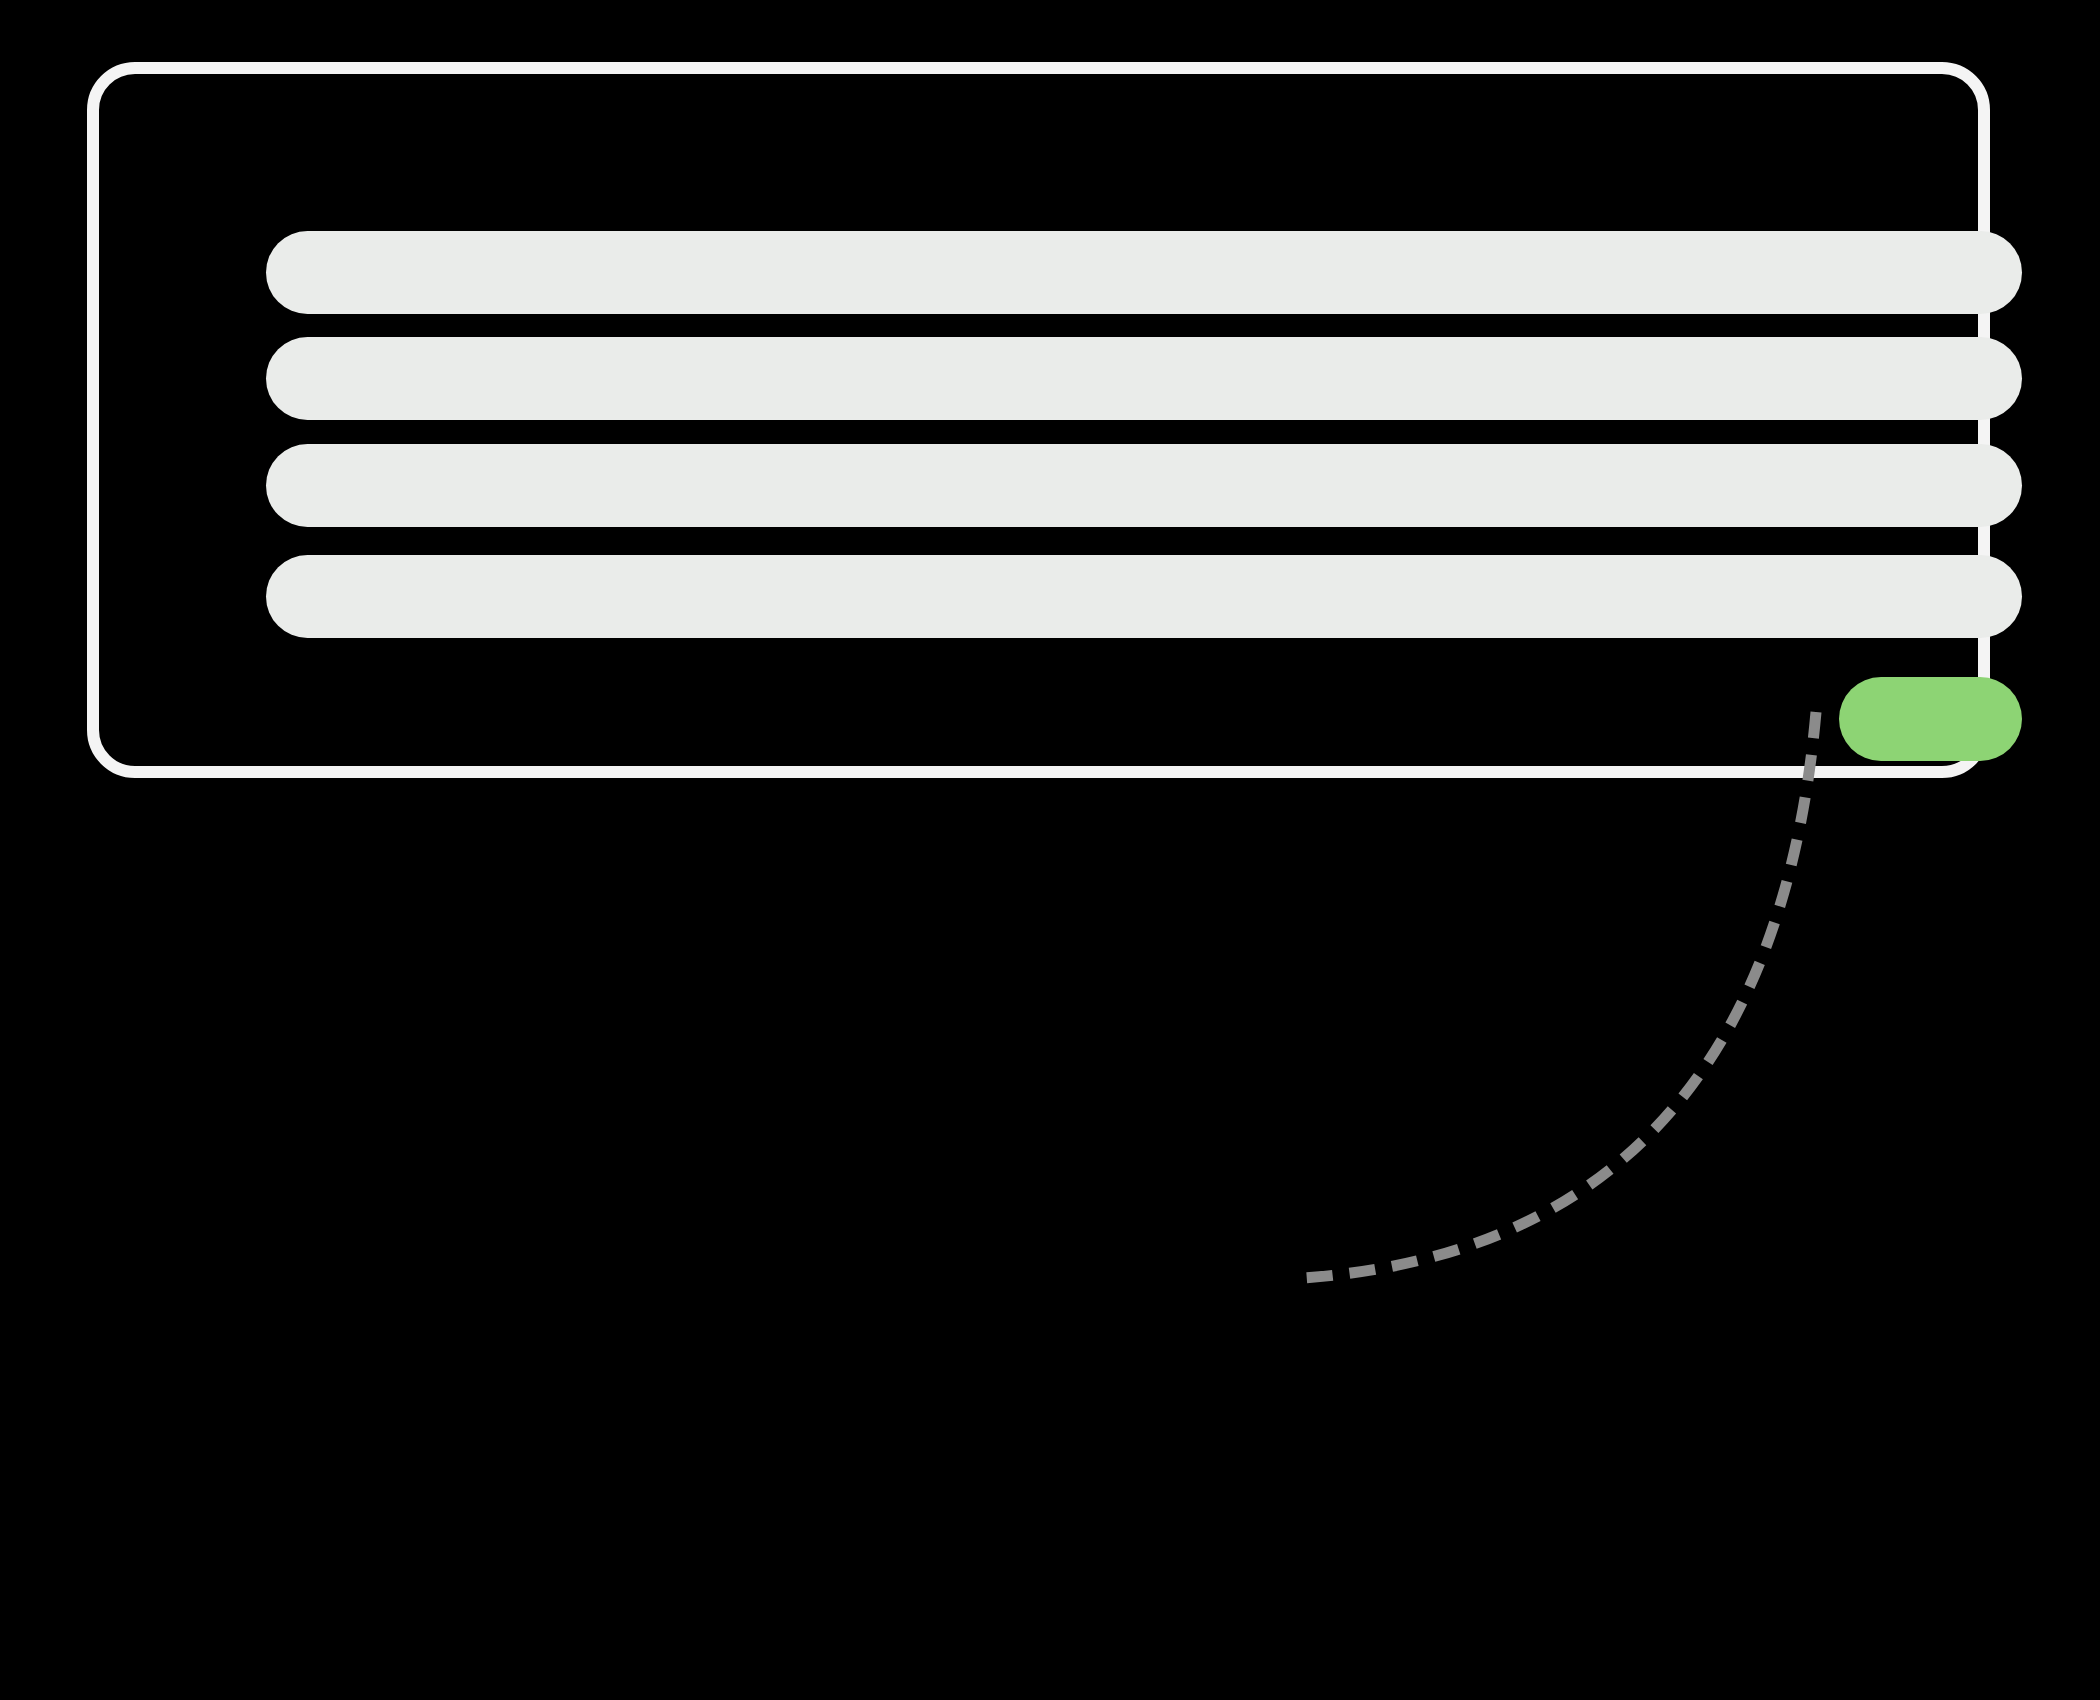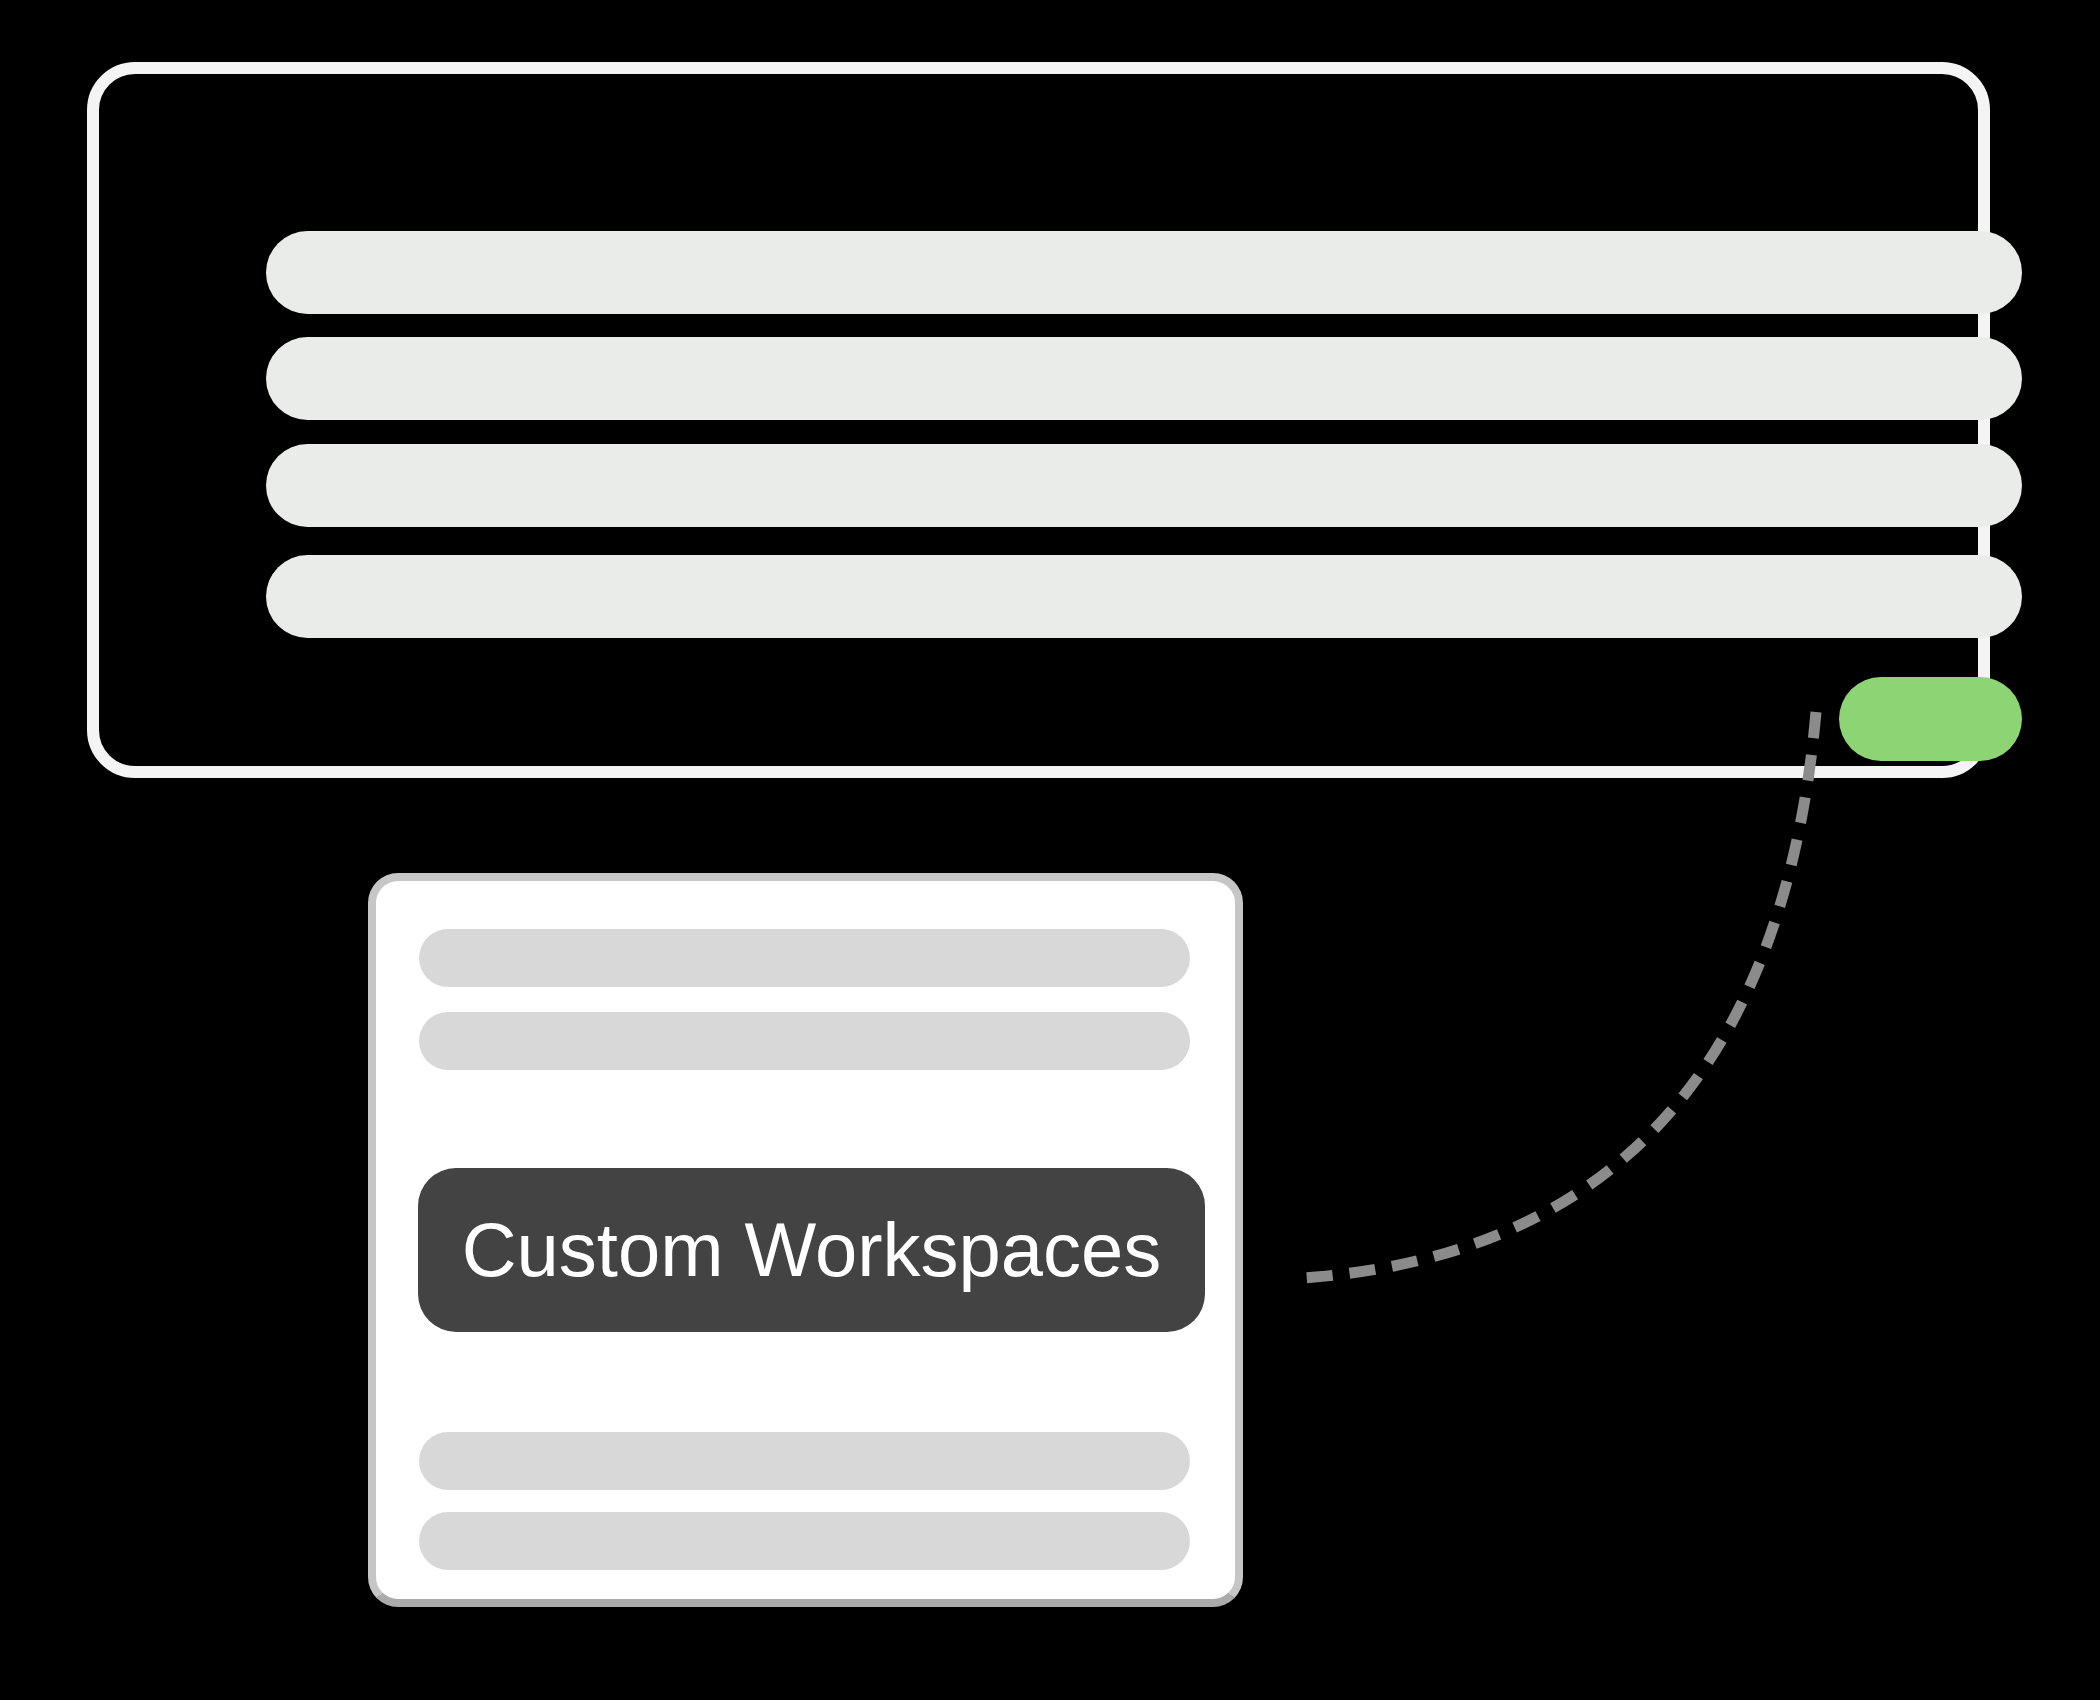--- a/index.html
+++ b/index.html
@@ -127,25 +127,18 @@
 <div class="canvas">
 
   <div class="panel">
     <div class="pbar pbar-1"></div>
     <div class="pbar pbar-2"></div>
     <div class="pbar pbar-3"></div>
     <div class="pbar pbar-4"></div>
     <button class="green-btn" aria-label="highlighted action"></button>
   </div>
 
-  <div class="card">
-    <div class="cbar cbar-1"></div>
-    <div class="cbar cbar-2"></div>
-    <button class="cw-btn">Custom Workspaces</button>
-    <div class="cbar cbar-3"></div>
-    <div class="cbar cbar-4"></div>
-  </div>
 
   <svg class="connector" viewBox="0 0 2100 1700" xmlns="http://www.w3.org/2000/svg">
     <path d="M 1816 712 C 1780 1120, 1560 1260, 1303 1278" style="stroke: var(--connector, #8B8B8B);"></path>
   </svg>
 
 </div>
 
 </body></html>

